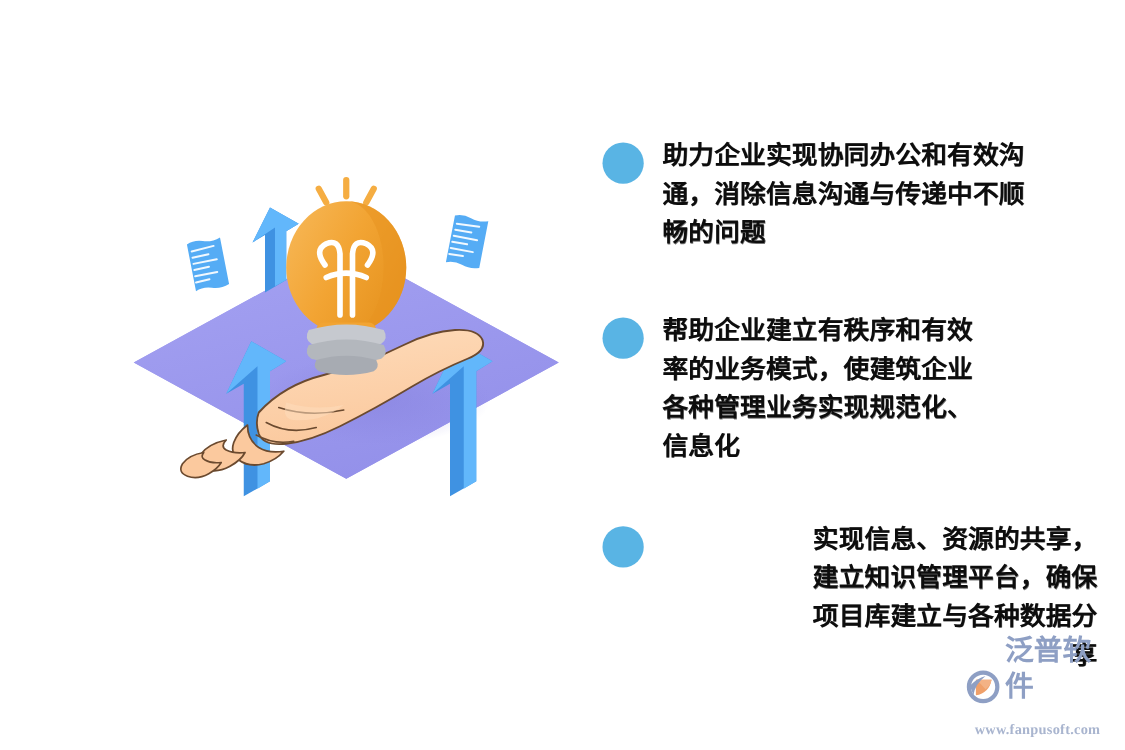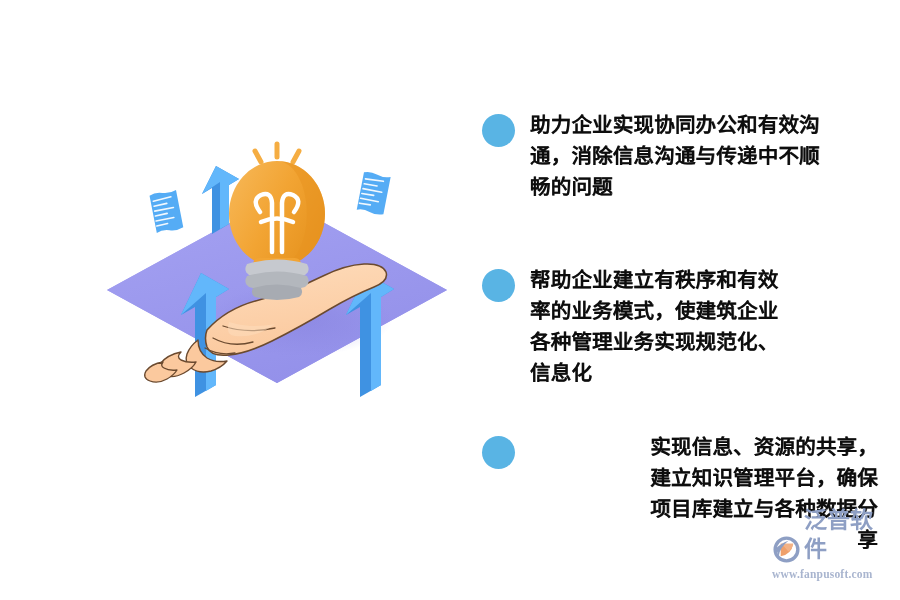--- a/index.html
+++ b/index.html
@@ -43,21 +43,21 @@
     left: 478px;
     top: 108px;
     width: 400px;
   }
   .bullet-row {
     position: relative;
     display: flex;
     align-items: flex-start;
   }
   .bullet-row.b0 { margin-top: 0px; }
-  .bullet-row.b1 { margin-top: 61px; }
+  .bullet-row.b1 { margin-top: 46px; }
   .bullet-row.b2 { margin-top: 42px; text-align: right; }
 
   .bullet-dot-wrap {
     position: relative;
     flex: 0 0 auto;
     width: 52px;
     height: 44px;
   }
   .bullet-dot {
     position: absolute;
@@ -113,26 +113,27 @@
   }
   .logo-mark svg { display:block; width:100%; height:100%; }
   .logo-name {
     font-size: 23px;
     font-weight: bold;
     color: #8e9fc4;
     line-height: 29px;
     letter-spacing: 0px;
   }
   .logo-url {
-    margin-top: 4px;
+    margin-top: 14px;
     font-size: 11.5px;
     font-weight: bold;
     color: #a9b5cf;
     letter-spacing: 0.2px;
     font-family: "Liberation Serif", "DejaVu Serif", serif;
+    text-align: center;
     width: 116px;
   }
 </style>
 </head>
 <body>
 
 <div class="slide">
 
   <div class="illustration">
     <svg viewBox="0 0 365 275" xmlns="http://www.w3.org/2000/svg">

